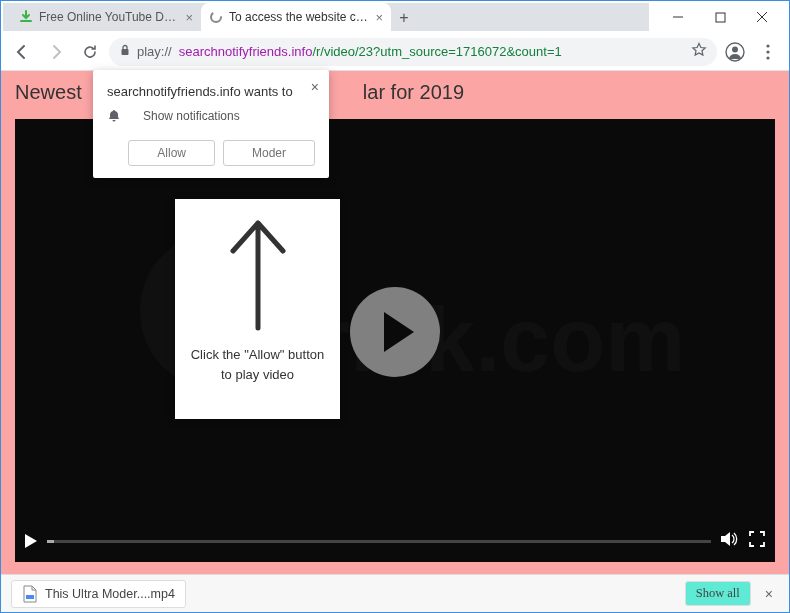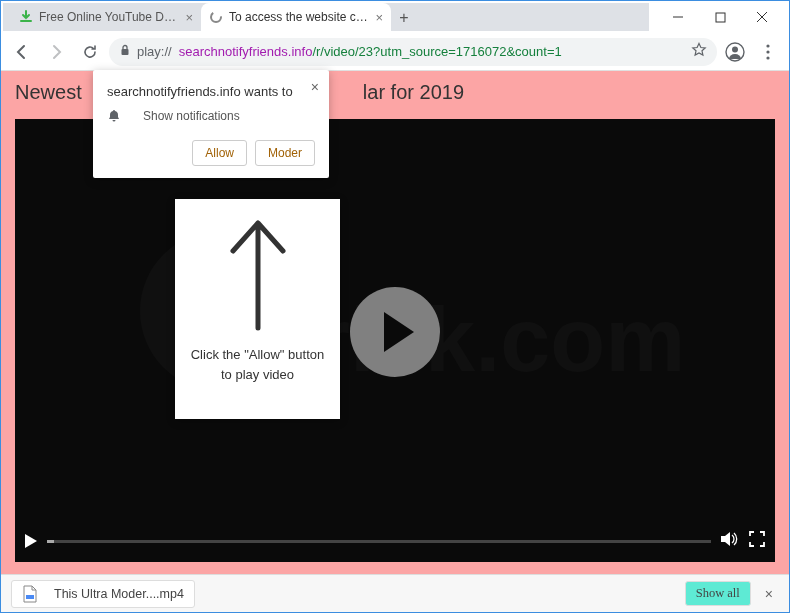--- a/index.html
+++ b/index.html
@@ -287,43 +287,43 @@
       font-size: 12px;
       color: #555;
       margin-bottom: 14px;
     }
     .perm-actions {
       display: flex;
       justify-content: flex-end;
       gap: 8px;
     }
     .perm-btn {
-      padding: 5px 12px;
+      padding: 5px 28px;
       font-size: 12px;
       border: 1px solid #ccc;
       background: #fff;
-      color: #a16207;
+      color: #737373;
       border-radius: 3px;
     }
     
     .download-bar {
       height: 38px;
       border-top: 1px solid #ddd;
       background: #f7f7f7;
       display: flex;
       align-items: center;
       padding: 0 10px;
       gap: 8px;
       font-size: 12.5px;
       color: #444;
     }
     .dl-item {
       display: flex;
       align-items: center;
-      gap: 16px;
+      gap: 7px;
       padding: 4px 10px;
       border: 1px solid #ddd;
       background: #fff;
       border-radius: 3px;
     }
     .dl-file-icon svg { display: block; }
     .dl-spacer { flex: 1; }
     .show-all {
       padding: 4px 10px;
       border: 1px solid #ddd;

